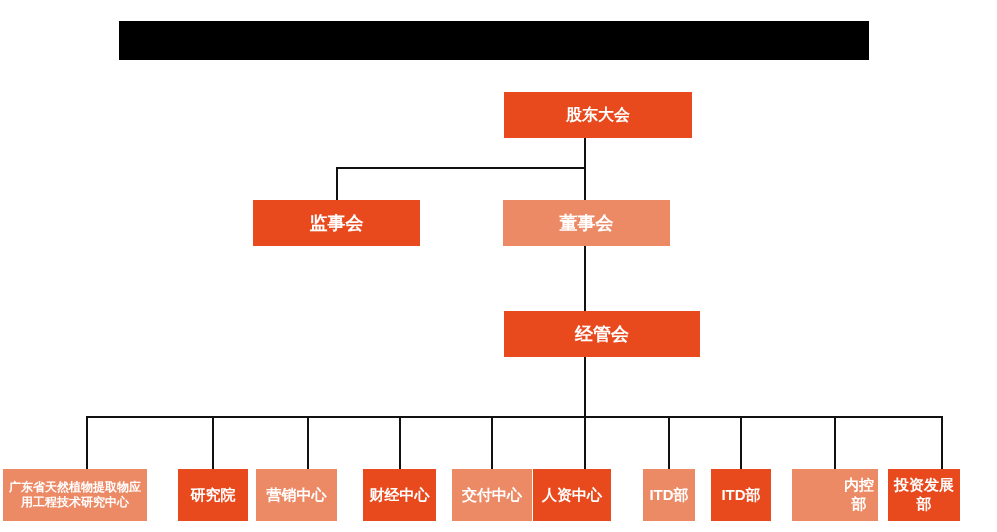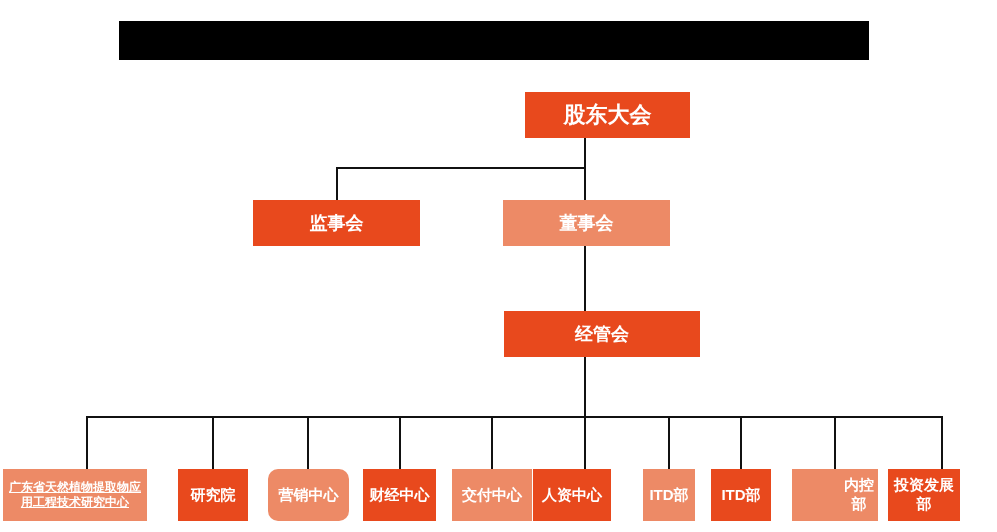--- a/index.html
+++ b/index.html
@@ -34,30 +34,30 @@
     justify-content: center;
     color: #ffffff;
     font-weight: bold;
     text-align: center;
     line-height: 1.25;
   }
   .node.dark  { background: var(--node-dark); }
   .node.light { background: var(--node-light); }
 
   
-  .n-shareholders { left: 504px; top:  92px; width: 165px; height: 46px; font-size: 22px; margin-left: 21px; }
+  .n-shareholders { left: 504px; top:  92px; width: 188px; height: 46px; font-size: 16px; }
   .n-supervisory  { left: 253px; top: 200px; width: 167px; height: 46px; font-size: 18px; }
   .n-board        { left: 503px; top: 200px; width: 167px; height: 46px; font-size: 18px; }
   .n-management   { left: 504px; top: 311px; width: 196px; height: 46px; font-size: 18px; }
 
   
   .dept { top: 469px; height: 52px; font-size: 15px; }
-  .d1  { left:   3px; width: 144px; font-size: 12px; padding: 2px 3px; text-decoration: underline; }
+  .d1  { left:   3px; width: 144px; font-size: 12px; padding: 2px 3px; }
   .d2  { left: 178px; width:  70px; }
-  .d3  { left: 268px; width:  81px; border-radius: 10px; }
+  .d3  { left: 256px; width:  81px; }
   .d4  { left: 363px; width:  73px; }
   .d5  { left: 452px; width:  80px; }
   .d6  { left: 533px; width:  78px; }
   .d7  { left: 643px; width:  52px; }
   .d8  { left: 711px; width:  60px; }
   .d9  { left: 792px; width:  86px; padding-left: 48px; }
   .d10 { left: 888px; width:  72px; }
 
   
   .line { position: absolute; background: var(--connector); }

